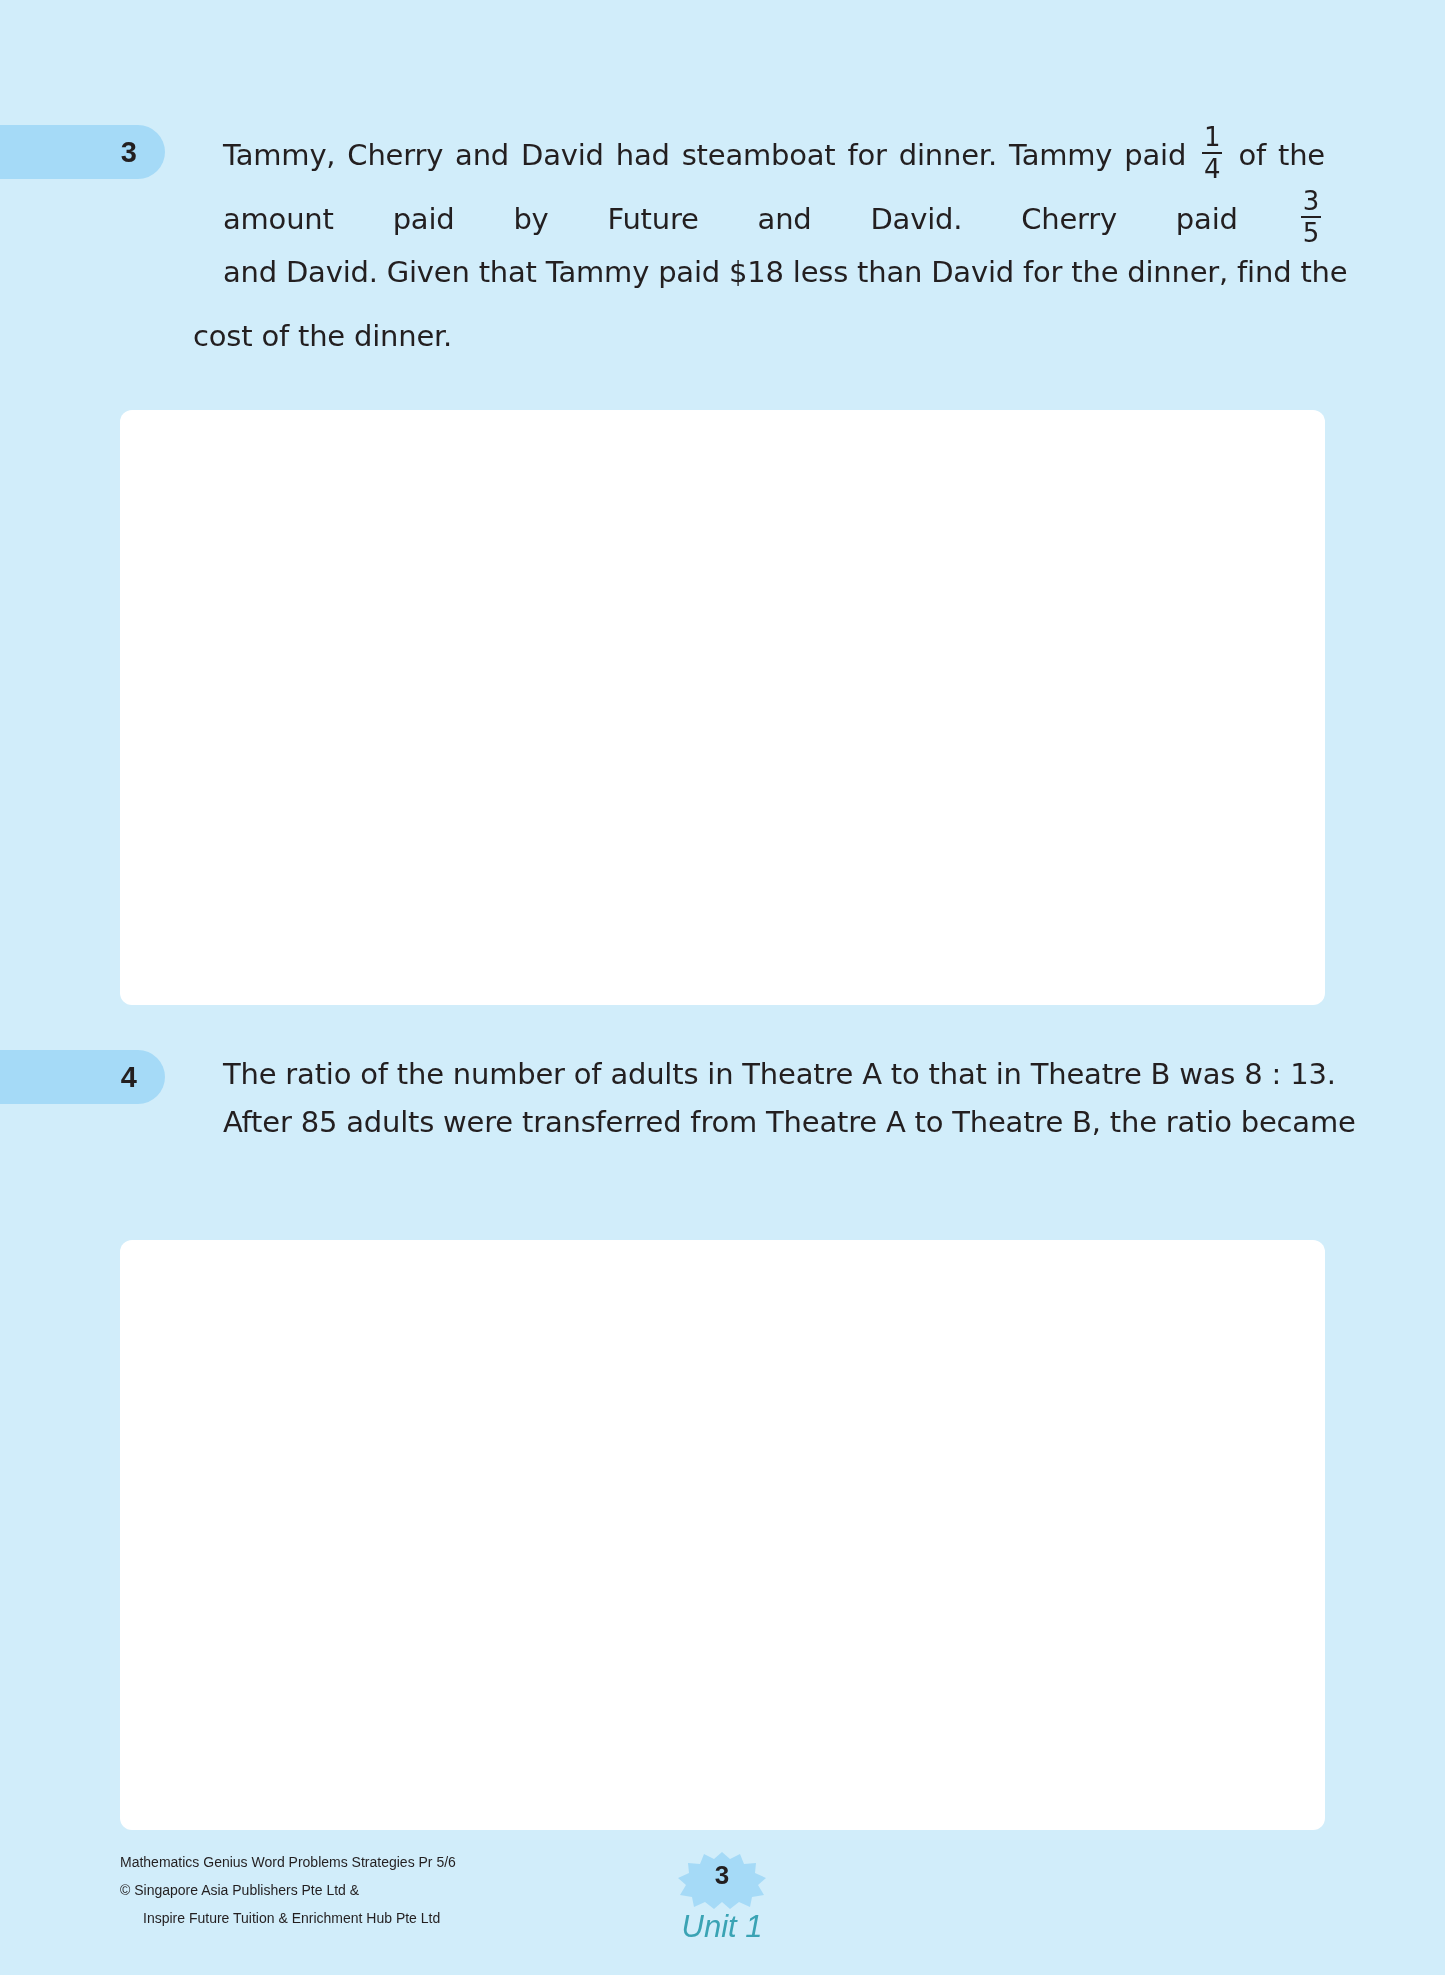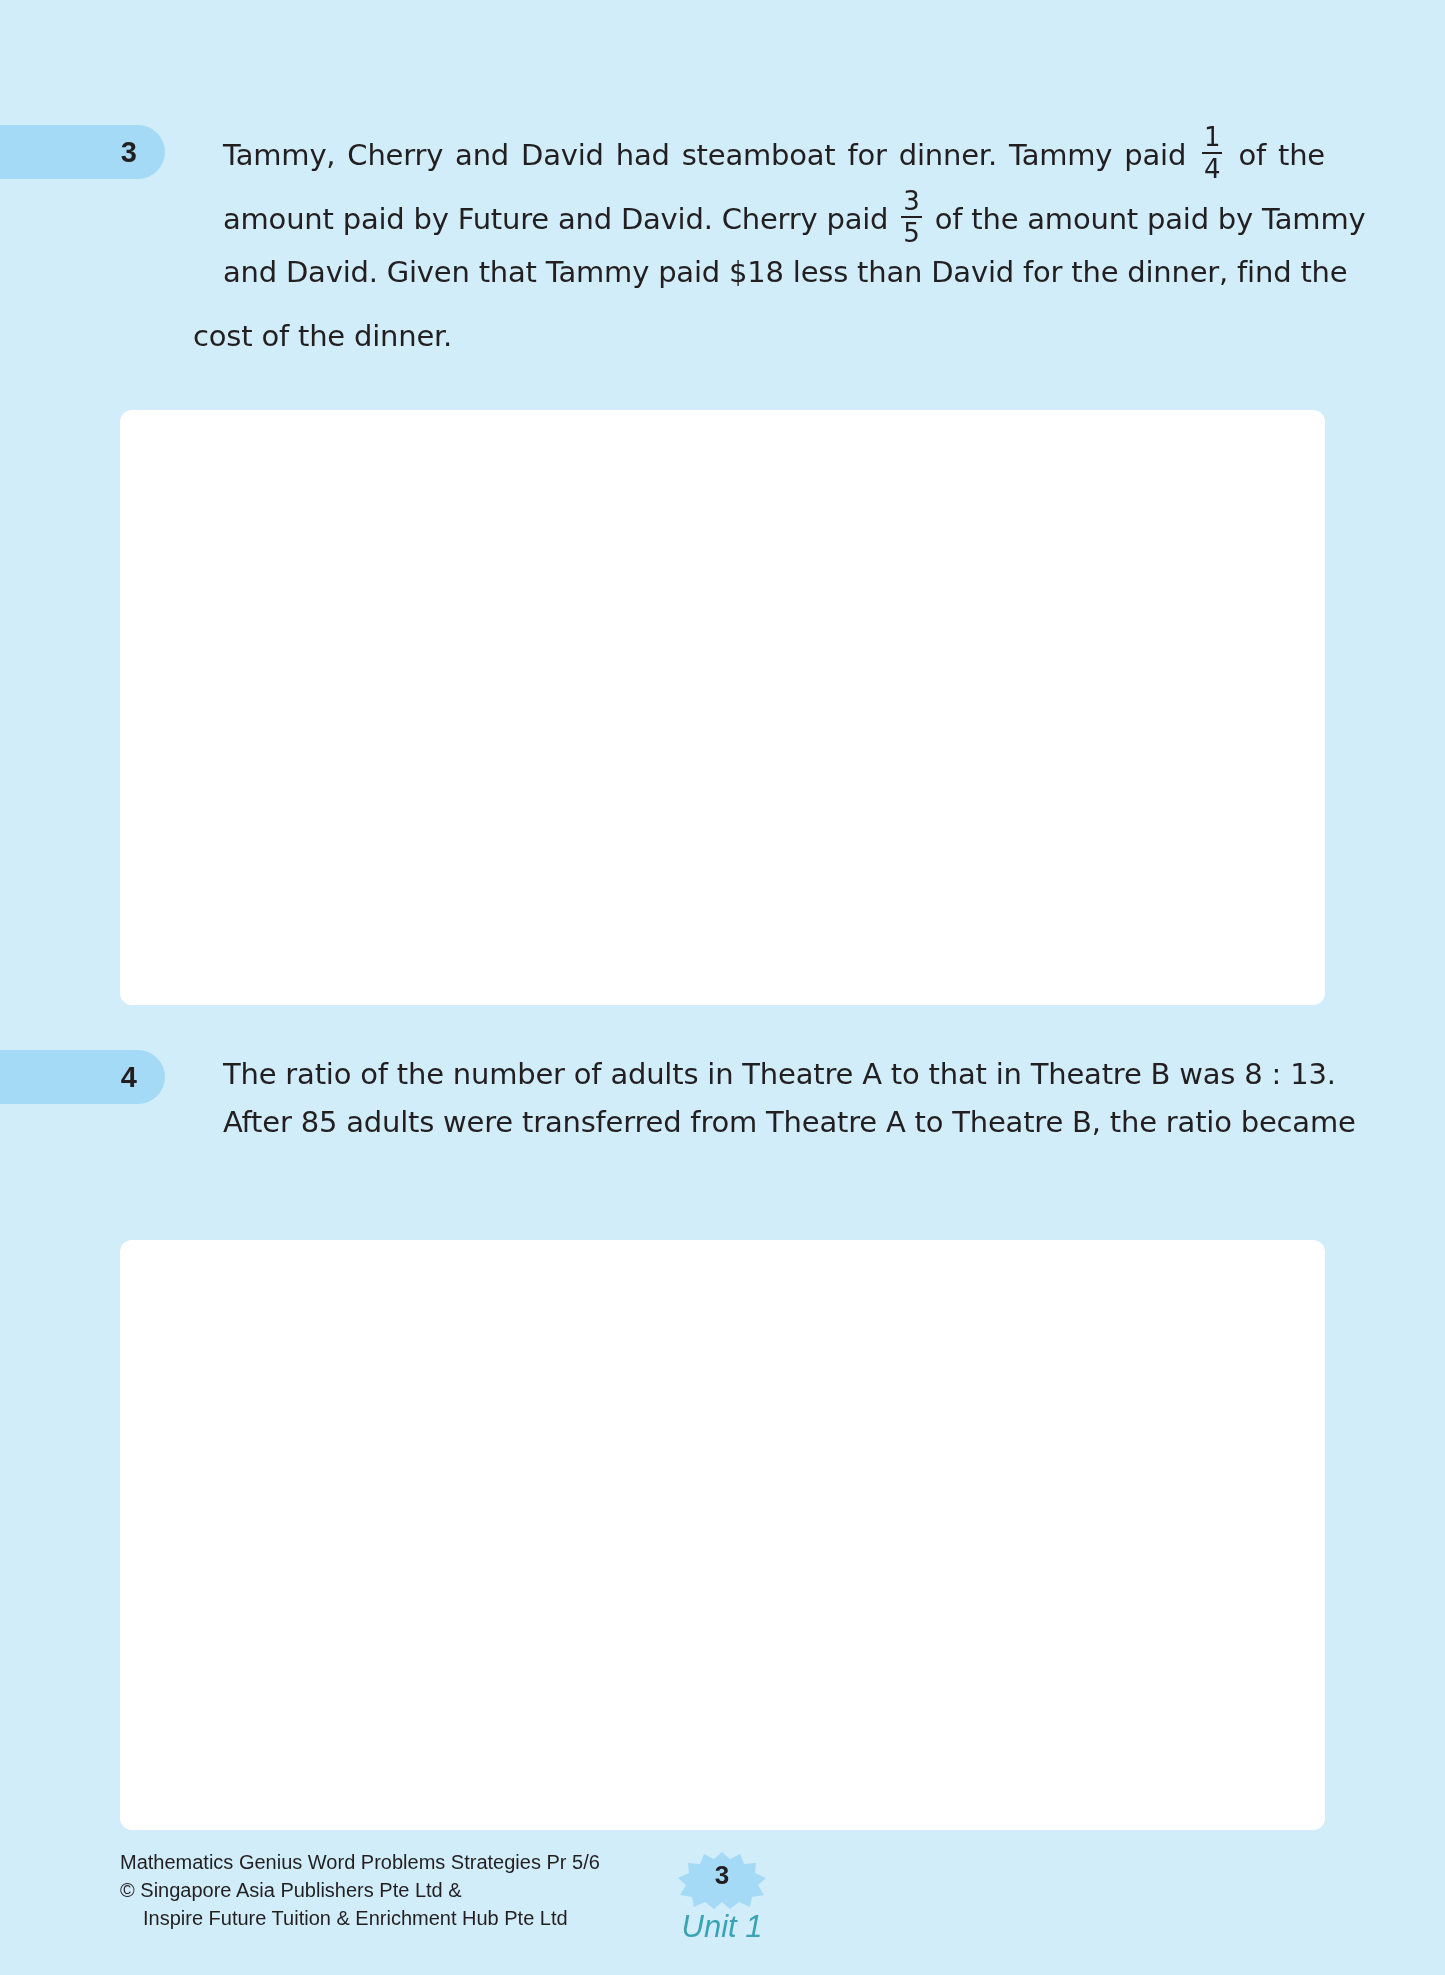--- a/index.html
+++ b/index.html
@@ -36,21 +36,21 @@
       margin: 0 4px; position: relative; top: -4px;
     }
     .frac .num { padding: 0 2px 2px; border-bottom: 2px solid #231f20; }
     .frac .den { padding-top: 2px; }
     .answer-box {
       position: absolute; left: 120px; width: 1205px;
       background: #ffffff; border-radius: 12px;
     }
     .footer-text {
       position: absolute; left: 120px; top: 1848px;
-      font-family: "Liberation Sans", sans-serif; font-size: 20px;
+      font-family: "Liberation Sans", sans-serif; font-size: 14px;
       line-height: 28px; color: #231f20; white-space: nowrap;
     }
     .footer-text .indent { padding-left: 23px; }
     .page-badge {
       position: absolute; left: 676px; top: 1850px; width: 92px; height: 60px;
     }
     .page-badge svg { position: absolute; left: 0; top: 0; }
     .page-num {
       position: absolute; left: 0; right: 0; top: 10px; text-align: center;
       font-family: "Liberation Sans", sans-serif; font-weight: bold; font-size: 26px; color: #231f20;
@@ -77,21 +77,20 @@
         <span class="den">4</span>
       </span>
     <span>of the</span>
   </div>
   <div class="line justify" style="top:72px;">
     <span>amount paid by Future and David. Cherry paid</span>
     <span class="frac">
         <span class="num">3</span>
         <span class="den">5</span>
       </span>
-    <span>of the amount paid by Tammy</span>
   </div>
   <div class="line justify" style="top:135px;">and David. Given that Tammy paid $18 less than David for the dinner, find the</div>
   <div class="line" style="top:199px;">cost of the dinner.</div>
 </div>
 
 <div class="answer-box" style="top:410px; height:595px;"></div>
 
 <div class="qnum" style="top:1050px;">
   <span>4</span>
 </div>

